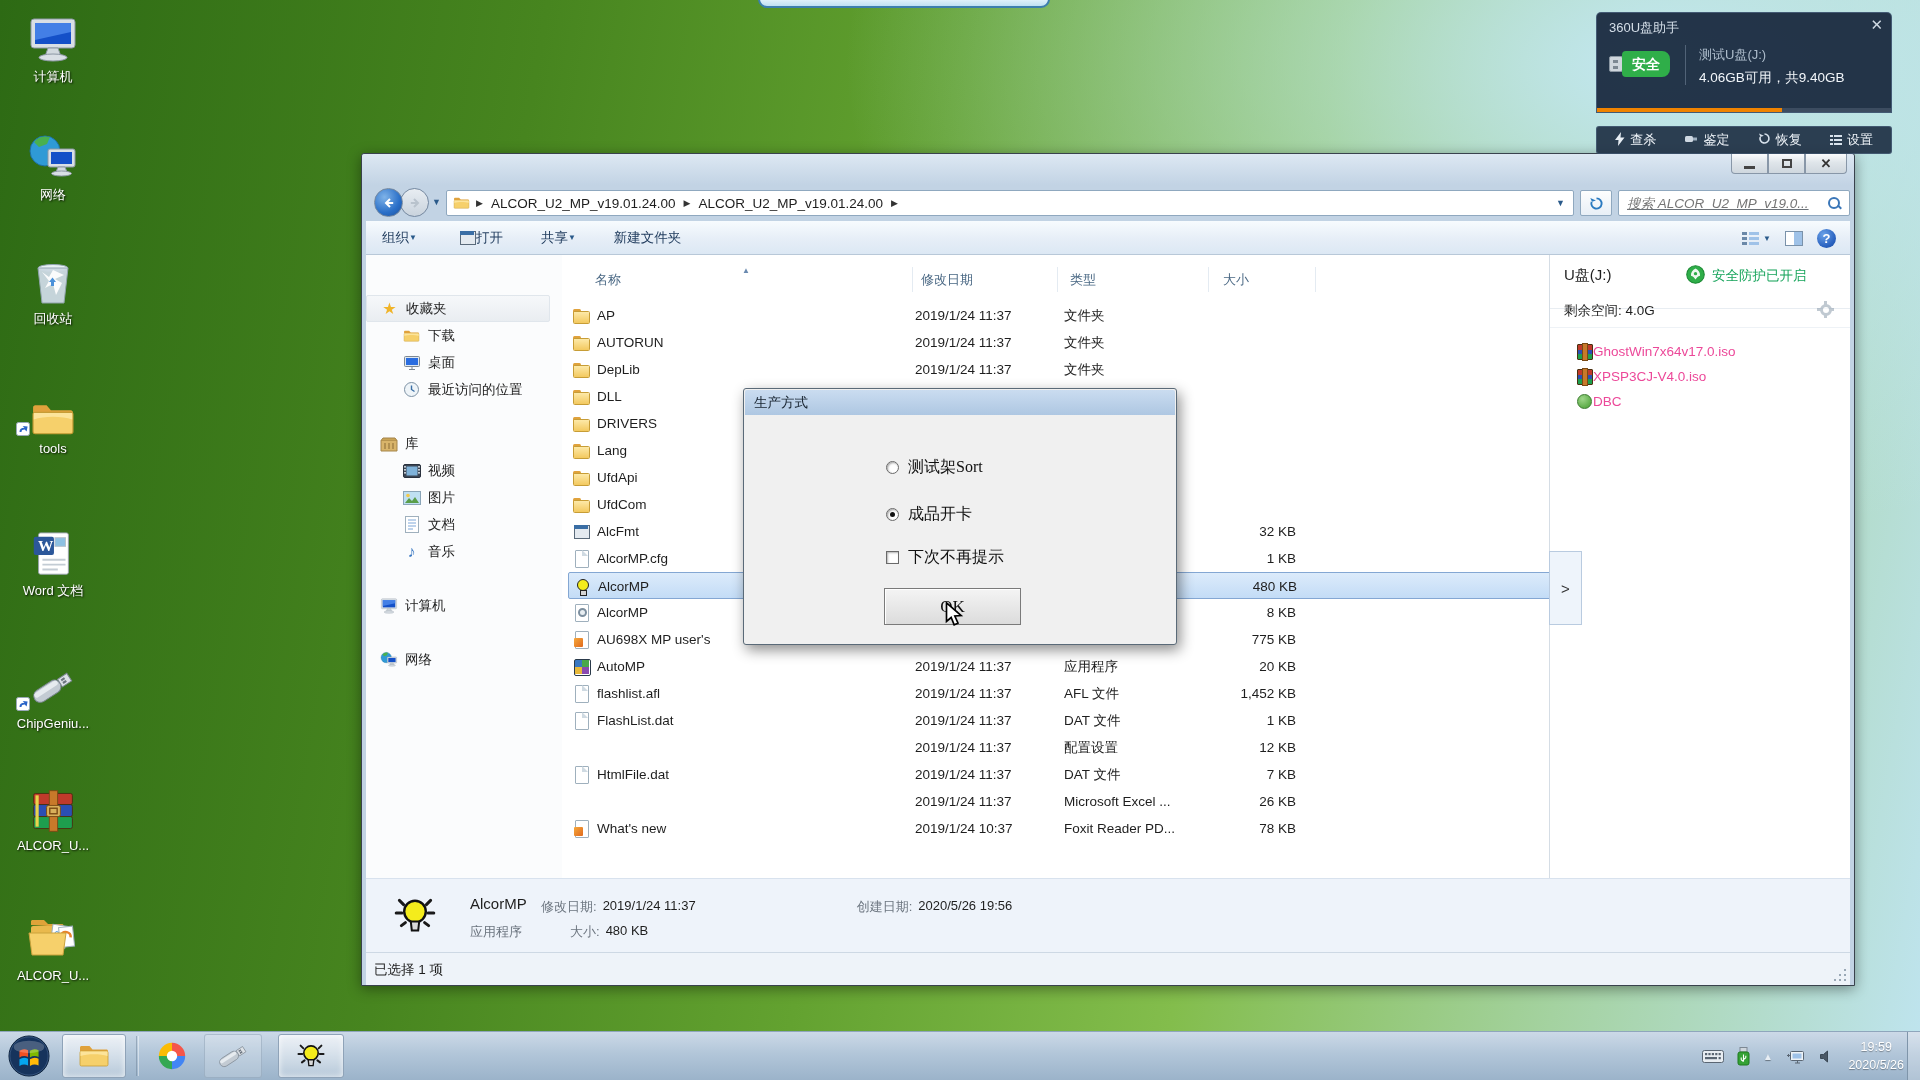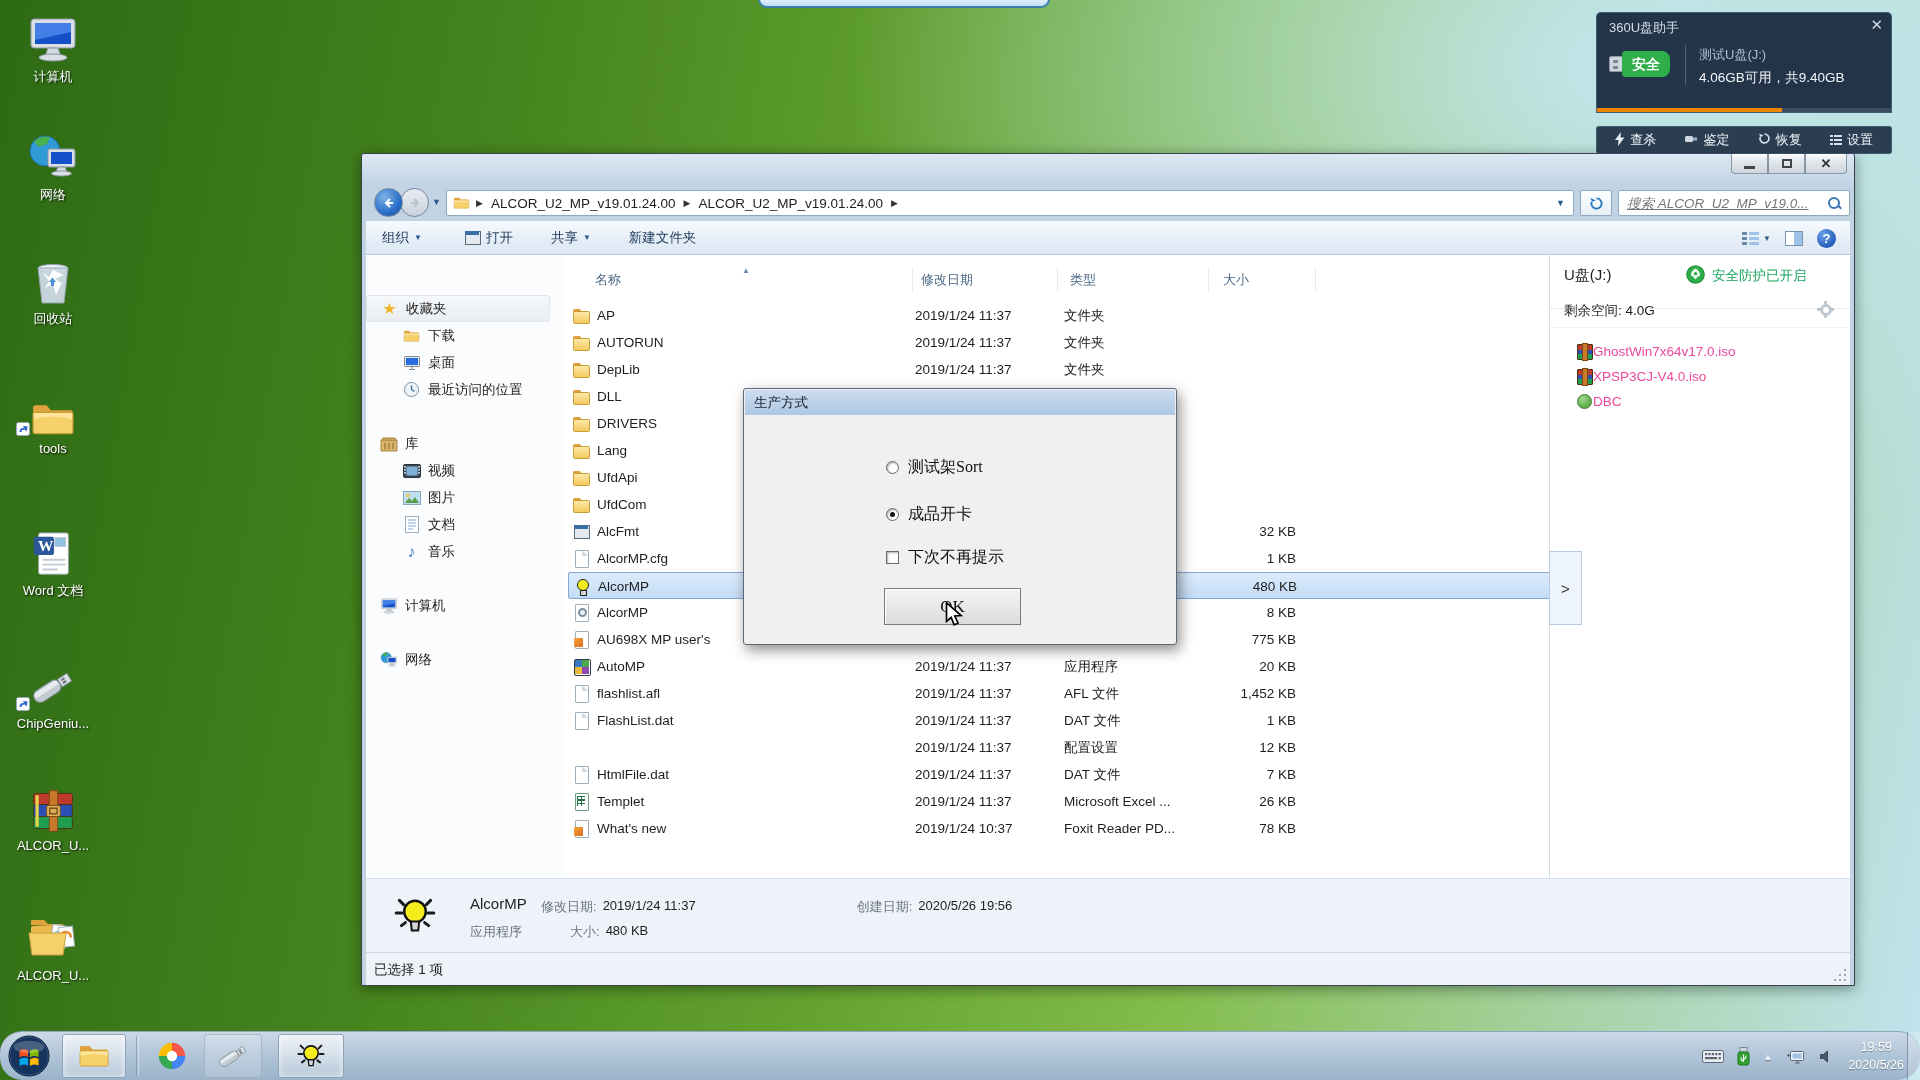--- a/index.html
+++ b/index.html
@@ -2,21 +2,21 @@
 <html><head>
 <meta charset="utf-8">
 <style>
   html,body{margin:0;padding:0;background:#222;}
   *{box-sizing:border-box;}
   .stage{position:relative;width:1920px;height:1080px;overflow:hidden;
     font-family:"Liberation Sans",sans-serif;
     background:
       radial-gradient(1300px 760px at 86% 6%, rgba(196,232,244,.97), rgba(196,232,244,0) 62%),
       linear-gradient(100deg,#2d6a14 0%,#47851f 26%,#63a230 46%,#83bd4c 64%,#a4d2a0 82%,#bfe4ef 100%);}
-  .abs{position:absolute;border-radius:22px;}
+  .abs{position:absolute;}
 
   
   .top-tab{left:758px;top:-4px;width:292px;height:12px;background:linear-gradient(#eaf6fd,#bfe0f2);
     border:2px solid #3d7fae;border-radius:0 0 9px 9px;}
 
   
   .dicon{position:absolute;left:0;width:106px;text-align:center;cursor:default;}
   .dicon:nth-child(1){top:12px}.dicon:nth-child(2){top:130px}.dicon:nth-child(3){top:254px}
   .dicon:nth-child(4){top:384px}.dicon:nth-child(5){top:526px}.dicon:nth-child(6){top:659px}
   .dicon:nth-child(7){top:781px}.dicon:nth-child(8){top:911px}
@@ -72,21 +72,21 @@
   .search-box{position:absolute;left:1252px;top:5px;width:232px;height:26px;background:#fff;border:1px solid #8fa8bf;border-radius:2px;}
   .search-box input{position:absolute;left:6px;top:2px;width:190px;height:20px;border:none;outline:none;
      font-family:"Liberation Sans",sans-serif;font-style:italic;font-size:13.5px;color:#6a7178;background:transparent;text-decoration:underline;}
   .mag{position:absolute;right:7px;top:5px;width:15px;height:15px;}
   .mag::before{content:"";position:absolute;left:1px;top:1px;width:8px;height:8px;border:2px solid #3a76b8;border-radius:50%;}
   .mag::after{content:"";position:absolute;left:10px;top:10px;width:5px;height:2px;background:#3a76b8;transform:rotate(45deg);}
 
   .ex-toolbar{position:absolute;left:4px;top:67px;right:4px;height:34px;
      background:linear-gradient(#f7fbfe,#e6eef7 55%,#dce8f4);border-bottom:1px solid #b8c8d8;
      display:flex;align-items:center;font-size:13.5px;color:#1e3a5c;}
-  .tb-item{display:flex;align-items:center;gap:5px;padding:4px 10px;cursor:pointer;border-radius:2px;}
+  .tb-item{display:flex;align-items:center;padding:4px 10px;cursor:pointer;border-radius:2px;}
   .tb-caret{font-size:8px;color:#2a5a8a;}
   .tb-right{position:absolute;right:14px;top:0;height:34px;display:flex;align-items:center;gap:14px;}
   .views-ic{width:17px;height:15px;background:
      linear-gradient(#6a88a8,#6a88a8) 0 1px/5px 3px no-repeat,
      linear-gradient(#9fc2e8,#9fc2e8) 7px 1px/10px 3px no-repeat,
      linear-gradient(#6a88a8,#6a88a8) 0 6px/5px 3px no-repeat,
      linear-gradient(#9fc2e8,#9fc2e8) 7px 6px/10px 3px no-repeat,
      linear-gradient(#6a88a8,#6a88a8) 0 11px/5px 3px no-repeat,
      linear-gradient(#9fc2e8,#9fc2e8) 7px 11px/10px 3px no-repeat;}
   .prev-ic{width:18px;height:15px;border:1px solid #7a92aa;background:linear-gradient(90deg,#fff 50%,#9fc2e8 50%);}
@@ -751,24 +751,20 @@
             <div class="frow">
               <span class="fcell c-name">
                 <span class="fi fi-doc"></span>
                 <span>HtmlFile.dat</span>
               </span>
               <span class="fcell c-date">2019/1/24 11:37</span>
               <span class="fcell c-type">DAT 文件</span>
               <span class="fcell c-size">7 KB</span>
             </div>
             <div class="frow">
-              <span class="fcell c-name">
-                <span class="fi fi-excel"></span>
-                <span>Templet</span>
-              </span>
               <span class="fcell c-date">2019/1/24 11:37</span>
               <span class="fcell c-type">Microsoft Excel ...</span>
               <span class="fcell c-size">26 KB</span>
             </div>
             <div class="frow">
               <span class="fcell c-name">
                 <span class="fi fi-pdf"></span>
                 <span>What's new</span>
               </span>
               <span class="fcell c-date">2019/1/24 10:37</span>

